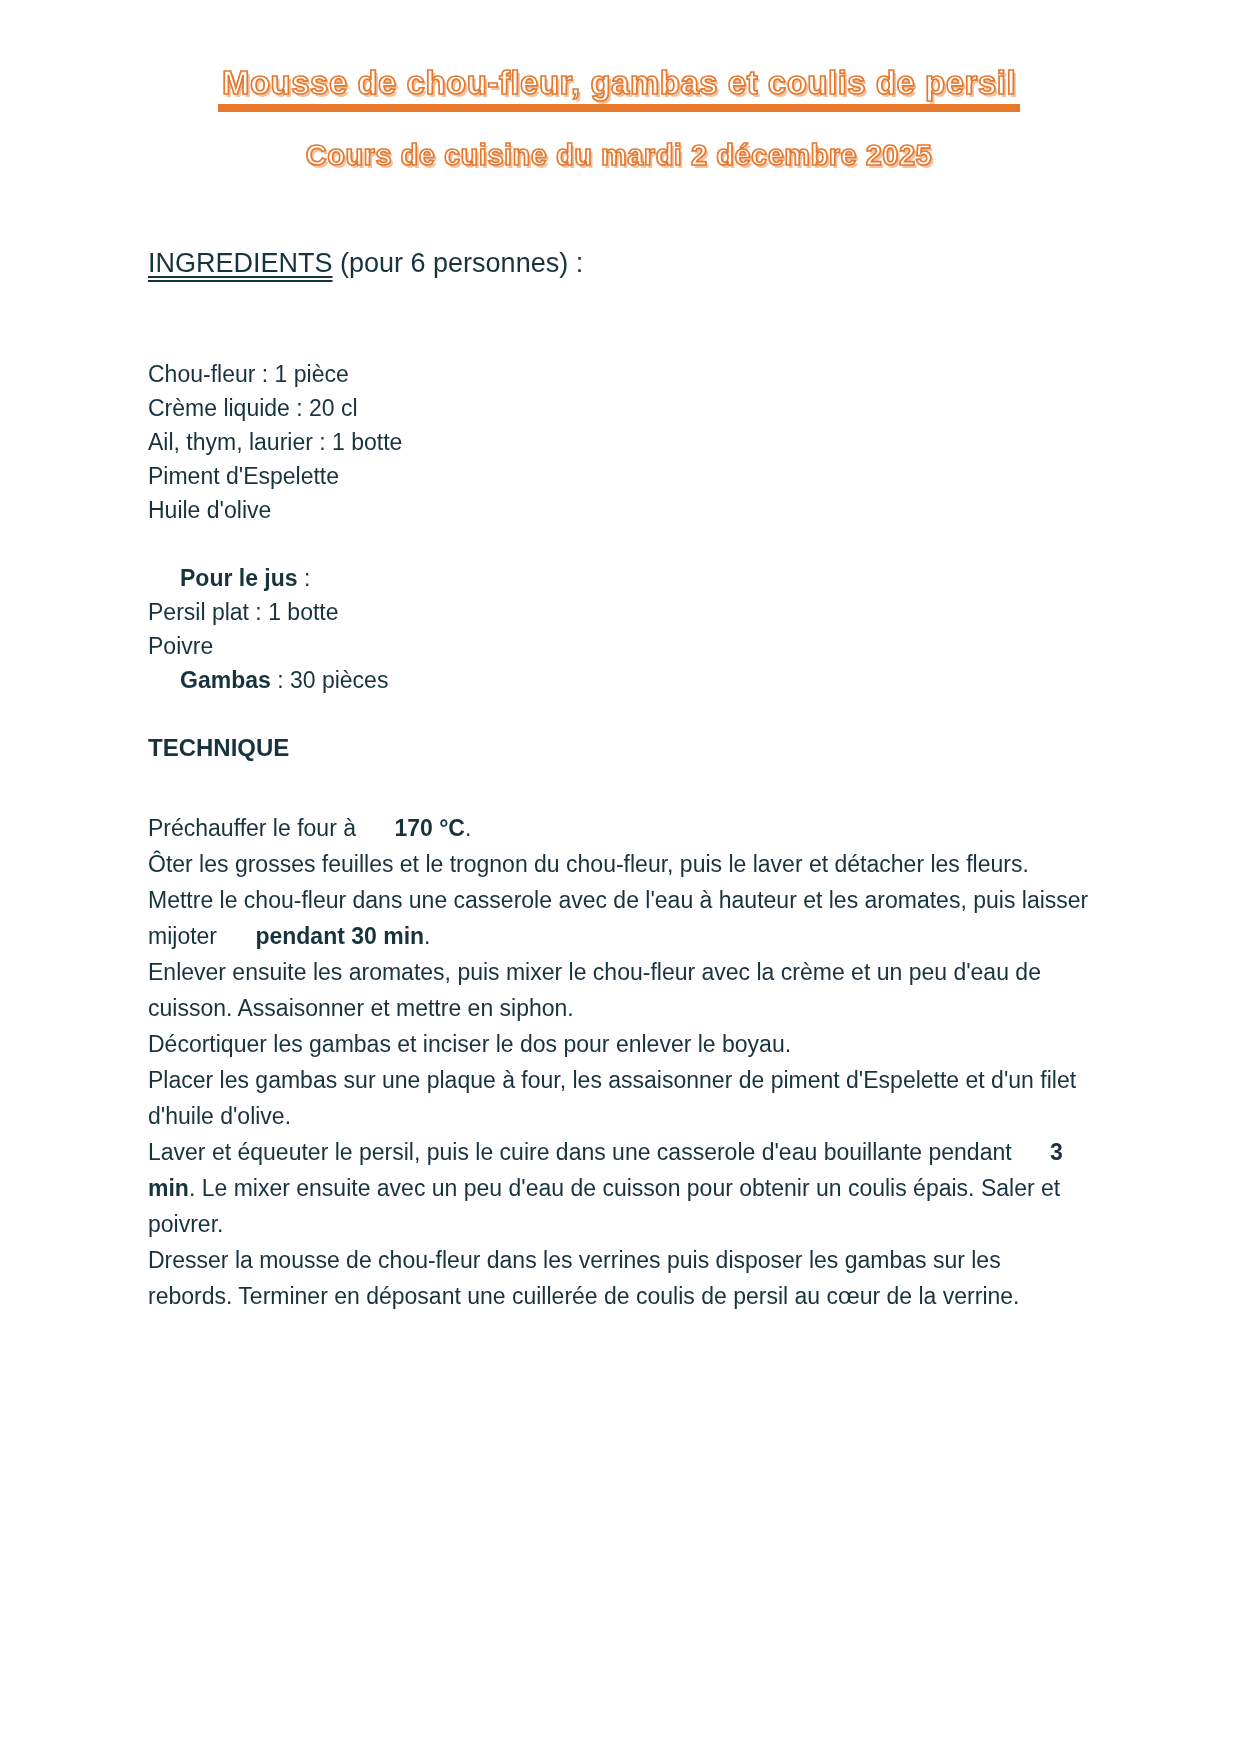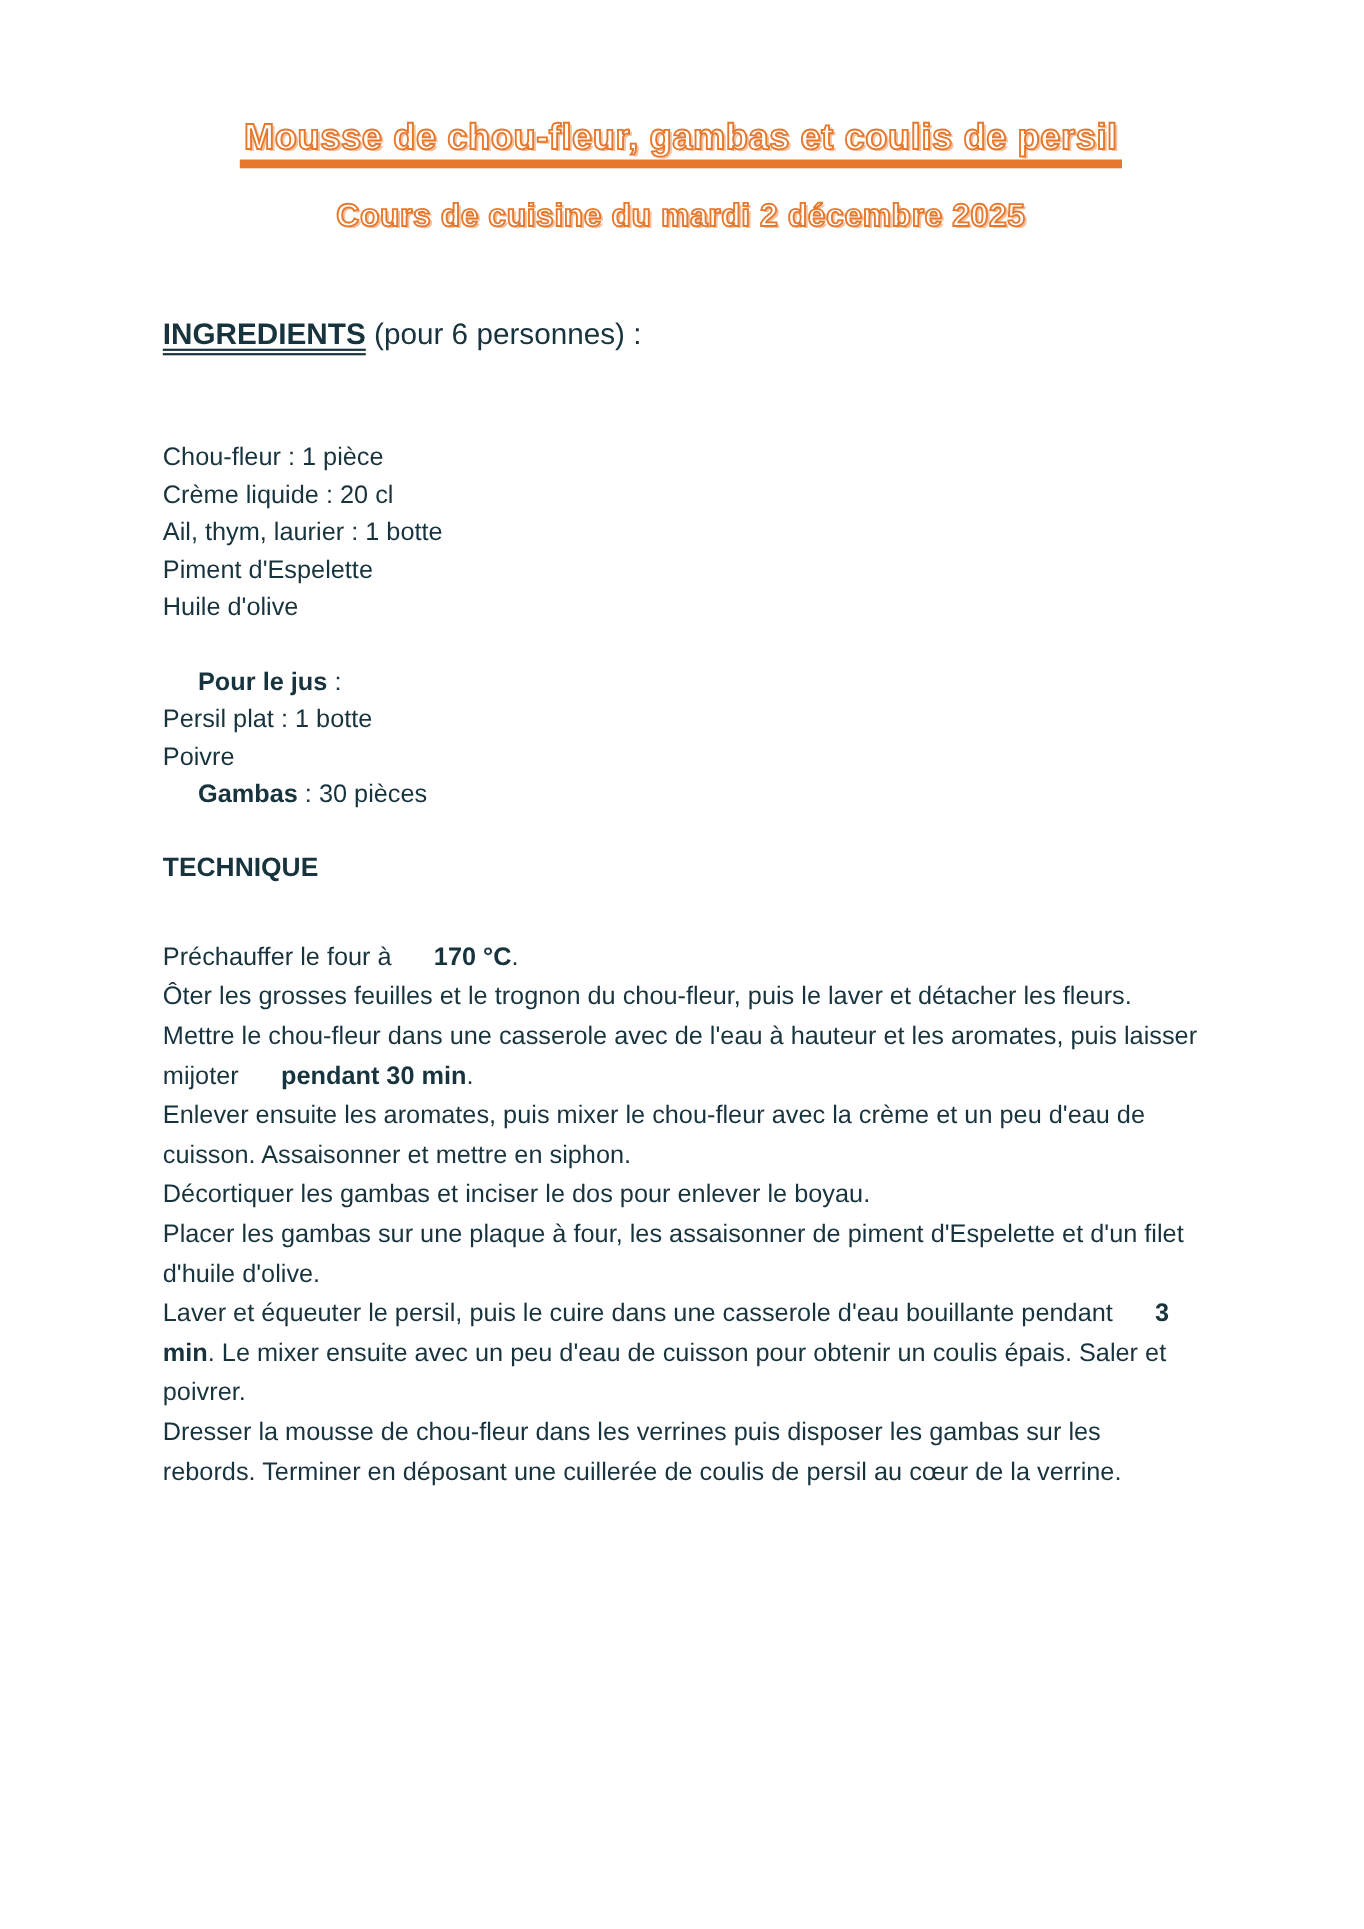--- a/index.html
+++ b/index.html
@@ -6,21 +6,21 @@
     margin: 0;
     padding: 0;
     background: #ffffff;
   }
   .page {
     position: relative;
     width: 1240px;
     height: 1754px;
     background: #ffffff;
     box-sizing: border-box;
-    padding: 105px 150px 0 148px;
+    padding: 64px 150px 0 148px;
     font-family: "Liberation Sans", sans-serif;
     color: var(--body_text, #17333D);
     overflow: hidden;
   }
   
   .title-block {
     text-align: center;
     margin: 0;
   }
   .wordart {
@@ -43,21 +43,21 @@
   .sub-title .wordart {
     font-size: 29px;
   }
   
   .ingredients-heading {
     margin: 76px 0 0 0;
     font-size: 27px;
     line-height: 31px;
   }
   .ingredients-heading .head-main {
-    font-weight: bold;
+    font-weight: normal;
     text-decoration-line: underline;
     text-decoration-style: double;
     text-underline-offset: 4px;
   }
   .technique-heading {
     margin: 34px 0 0 0;
     font-size: 24px;
     line-height: 33px;
     font-weight: bold;
   }

